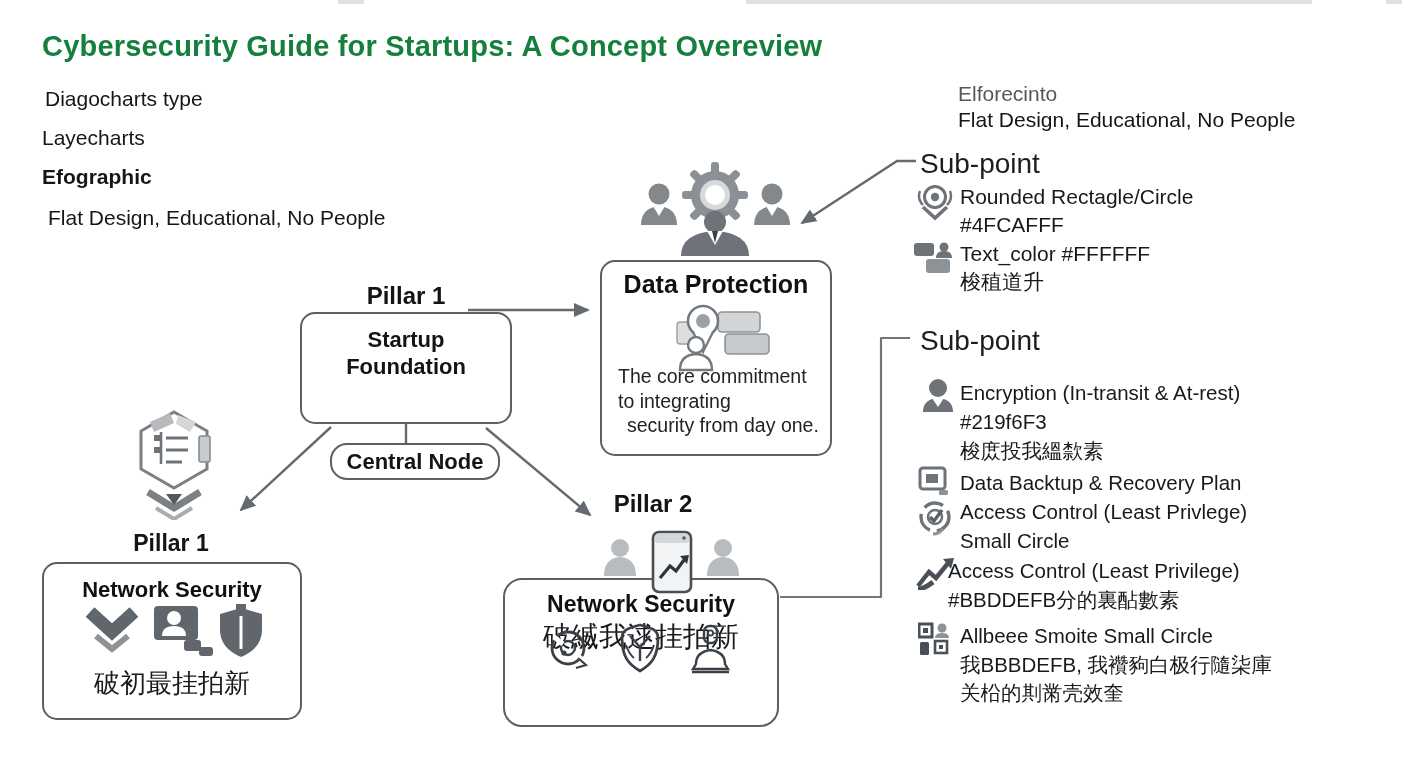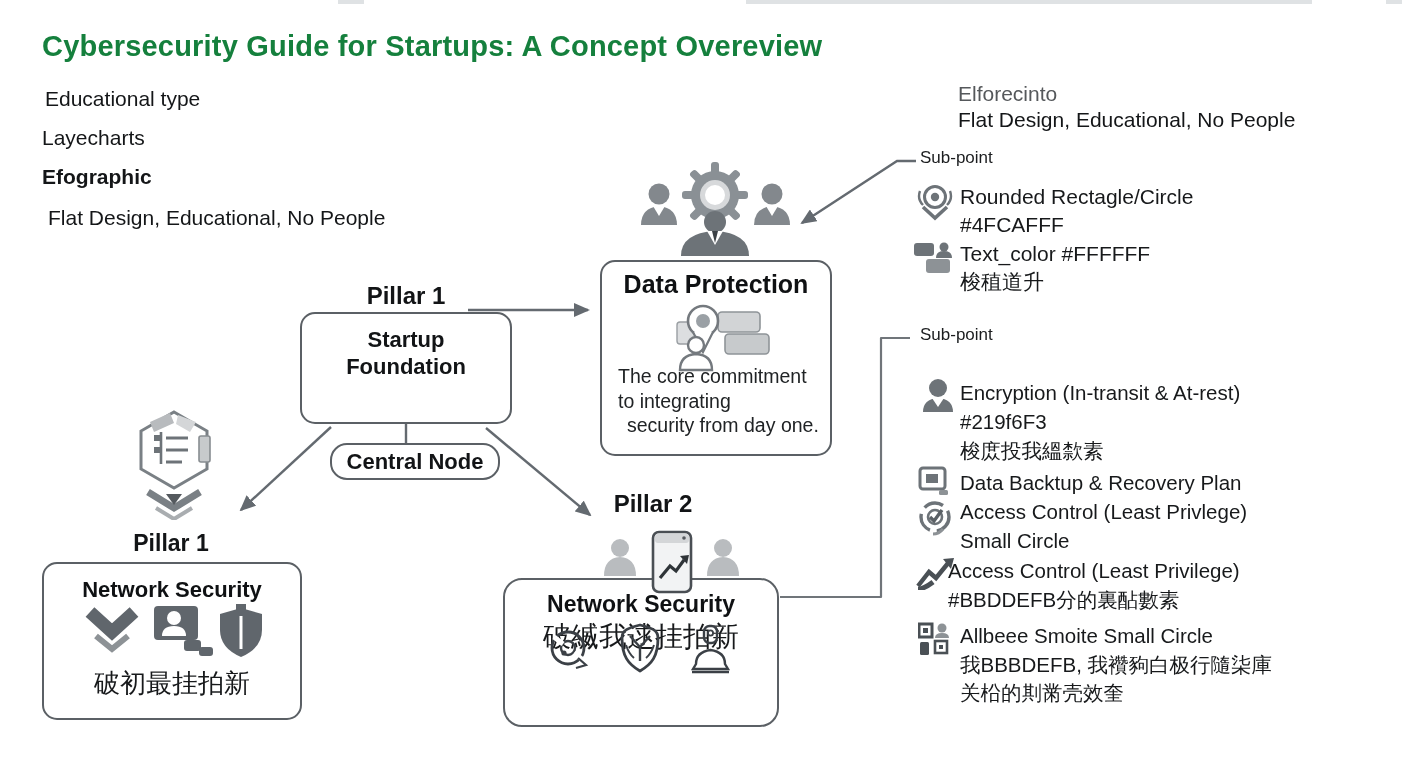--- a/index.html
+++ b/index.html
@@ -6,21 +6,21 @@
   #canvas{position:relative;width:1408px;height:768px;background:#ffffff;overflow:hidden;
           font-family:"Liberation Sans","DejaVu Sans",sans-serif;color:#17191b;}
   .abs{position:absolute;}
   .svglayer{position:absolute;left:0;top:0;z-index:1;}
   .z2{z-index:2;}
   .z3{z-index:3;}
   .title{font-size:29px;font-weight:700;letter-spacing:.2px;color:#15803d;}
   .lp{font-size:21px;color:#141618;}
   .lp.bold{font-weight:700;}
   .graytxt{color:#55585b;}
-  .sphead{font-size:17px;color:#1b1d1f;}
+  .sphead{font-size:28px;color:#1b1d1f;}
   .li-txt{font-size:21px;line-height:28px;color:#17191b;}
   .li-txt2{font-size:20.5px;line-height:29px;color:#17191b;}
   .pillar-label{font-size:24px;font-weight:700;text-align:center;color:#121416;}
   .box{position:absolute;background:#ffffff;border:2.4px solid #5b6065;z-index:2;}
   .rbox{border-radius:15px;}
   .cbox-text{font-size:22px;font-weight:700;line-height:27px;text-align:center;color:#121416;}
   .nodebox-text{font-size:22px;font-weight:700;text-align:center;color:#121416;}
   .boxtitle{font-weight:700;text-align:center;color:#0f1113;}
   .desc{font-size:19.5px;line-height:24.5px;color:#202325;}
   .cjk{text-align:center;color:#17191b;}
@@ -43,21 +43,21 @@
     </defs>
     <path d="M468,310 H588" stroke="#646a70" stroke-width="2.4" fill="none" marker-end="url(#arr)"></path>
     <path d="M916,161 L897,161 L802,223" stroke="#646a70" stroke-width="2.4" fill="none" marker-end="url(#arr)"></path>
     <path d="M406,424 V443" stroke="#646a70" stroke-width="2.4" fill="none"></path>
     <path d="M331,427 L241,510" stroke="#646a70" stroke-width="2.4" fill="none" marker-end="url(#arr)"></path>
     <path d="M486,428 L590,515" stroke="#646a70" stroke-width="2.4" fill="none" marker-end="url(#arr)"></path>
     <path d="M910,338 H881 V597 H780" stroke="#70757a" stroke-width="2.2" fill="none" stroke-linejoin="round"></path>
   </svg>
 
   <div class="abs title z2" style="left:42px;top:30px;">Cybersecurity Guide for Startups:  A Concept Overeview</div>
-  <div class="abs lp z2" style="left:45px;top:87px;">Educational type</div>
+  <div class="abs lp z2" style="left:45px;top:87px;">Diagocharts type</div>
   <div class="abs lp z2" style="left:42px;top:126px;">Layecharts</div>
   <div class="abs lp bold z2" style="left:42px;top:165px;">Efographic</div>
   <div class="abs lp z2" style="left:48px;top:206px;">Flat Design, Educational, No People</div>
 
   <div class="abs lp graytxt z2" style="left:958px;top:82px;">Elforecinto</div>
   <div class="abs lp z2" style="left:958px;top:108px;">Flat Design, Educational, No People</div>
 
   <div class="abs sphead z2" style="left:920px;top:148px;">Sub-point</div>
 
   <svg class="abs z2" style="left:916px;top:182px;" width="38" height="40" viewBox="0 0 38 40">

